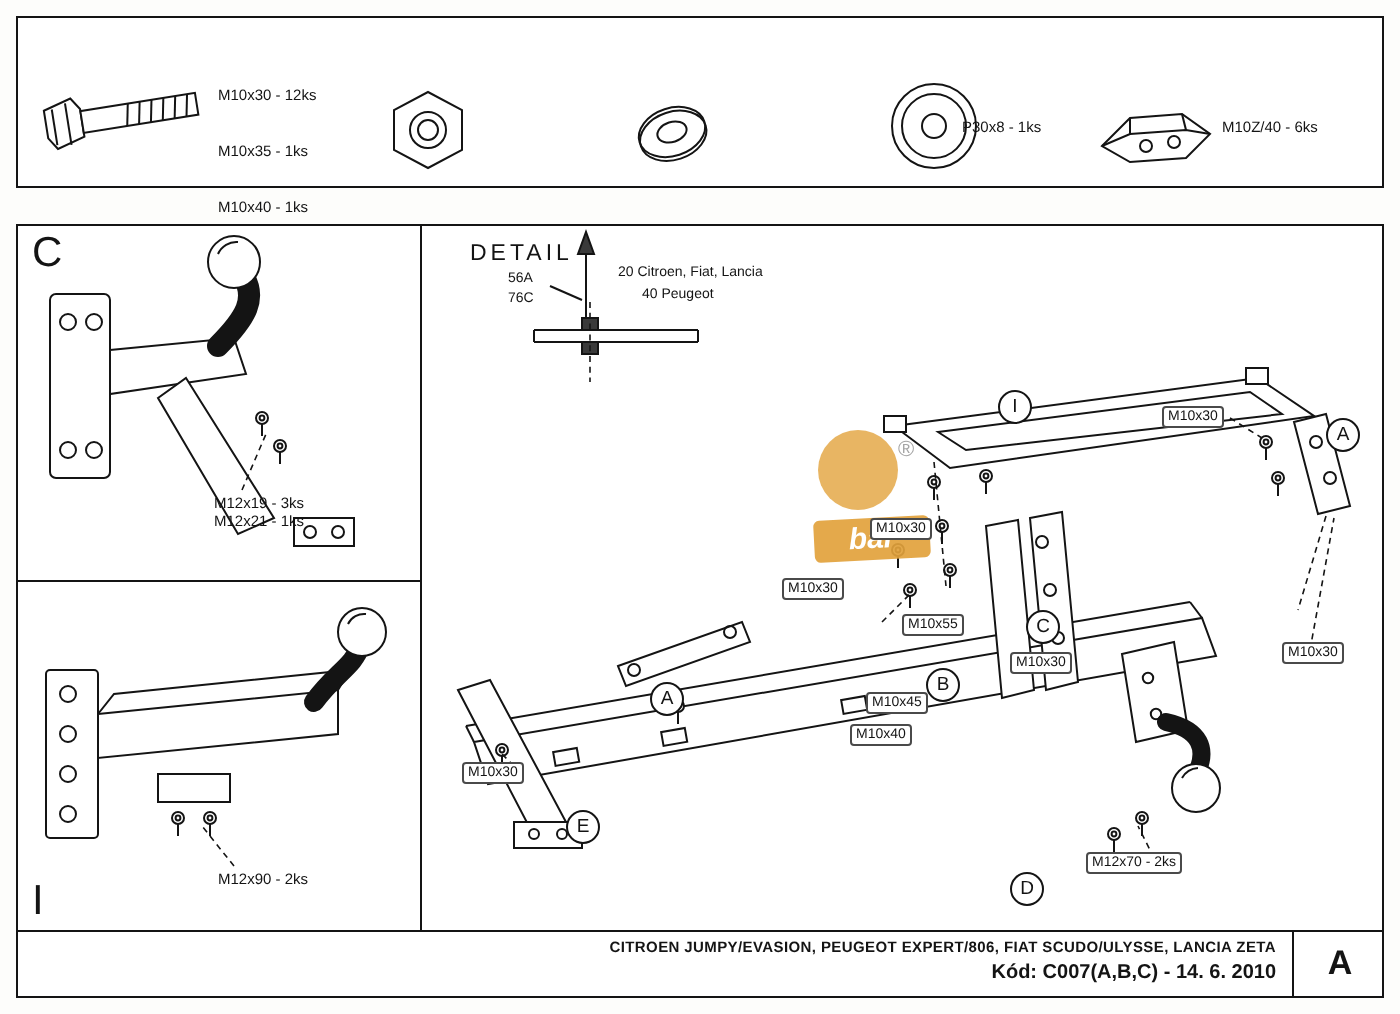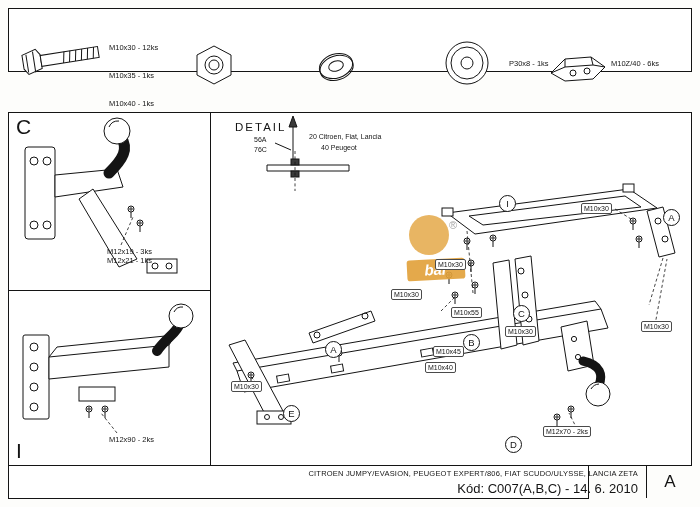--- a/index.html
+++ b/index.html
@@ -1,21 +1,21 @@
 <!DOCTYPE html>
 <html><head>
 <meta charset="utf-8">
 <style>
   * { margin:0; padding:0; box-sizing:border-box; }
   html,body { width:700px; height:507px; background:#ffffff; font-family:"Liberation Sans", sans-serif; color:#141414; }
   .page { position:relative; width:700px; height:507px; background:#fdfdfb; overflow:hidden; }
   .box { position:absolute; border:1px solid #141414; background:#ffffff; }
 
   
-  .top-strip { left:8px; top:8px; width:684px; height:64px; }
+  .top-strip { left:8px; top:8px; width:684px; height:86px; }
   .abs { position:absolute; }
   .tiny { font-size:7.5px; line-height:9.4px; white-space:pre; }
 
   
   .content-box { left:8px; top:112px; width:684px; height:354px; }
   .left-col { position:absolute; left:0; top:0; width:202px; height:100%; border-right:1px solid #141414; }
   .panel { position:absolute; left:0; width:100%; background:#fff; }
   .panel-c { top:0; height:178px; border-bottom:1px solid #141414; }
   .panel-i { top:178px; height:174px; }
   .corner-letter { position:absolute; font-size:21px; font-weight:400; color:#141414; }
@@ -38,24 +38,24 @@
   .wm-circle { position:absolute; left:194px; top:-2px; width:40px; height:40px; border-radius:50%;
                background:#e2a23c; opacity:.8; }
   .wm-text { position:absolute; left:0; top:0; font-size:46px; line-height:50px; font-weight:700;
              letter-spacing:1px; color:#8f8f8f; opacity:.55; }
   .wm-reg { position:absolute; left:234px; top:2px; font-size:11px; color:#8f8f8f; opacity:.8; }
   .wm-badge { position:absolute; left:192px; top:42px; width:58px; height:21px; background:#e2a23c; opacity:.92;
               color:#fff; font-weight:700; font-style:italic; font-size:15px; line-height:21px; text-align:center;
               border-radius:3px; transform:rotate(-3deg); }
 
   
-  .footer { left:8px; top:465px; width:581px; height:34px; }
+  .footer { left:8px; top:465px; width:684px; height:34px;font-weight:bold; }
   .footer-text { position:absolute; left:0; top:0; width:637px; height:100%; text-align:right; padding:3px 8px 0 0; }
   .footer-line1 { font-size:7.5px; letter-spacing:0.2px; }
-  .footer-line2 { font-size:13px; margin-top:3px; }
+  .footer-line2 { font-size:10px; margin-top:3px; }
   .rev-box { position:absolute; left:637px; top:0; width:47px; height:100%; border-left:1px solid #141414;
              display:flex; align-items:center; justify-content:center; font-size:17px; }
 
   svg { display:block; }
   svg .ln { stroke:#141414; stroke-width:1; fill:none; }
   svg .fw { stroke:#141414; stroke-width:1; fill:#ffffff; }
   svg .fd { stroke:#141414; stroke-width:1; fill:#3a3a3a; }
   svg .dash { stroke:#141414; stroke-width:0.8; fill:none; stroke-dasharray:3,2.4; }
 </style>
 </head>
@@ -101,21 +101,21 @@
         <ellipse class="fw" cx="22" cy="21" rx="7.5" ry="5"></ellipse>
         <ellipse class="ln" cx="22" cy="23" rx="17" ry="12"></ellipse>
       </g>
     </svg>
 
     <svg class="abs" style="left:432px;top:28px;" width="52" height="52" viewBox="0 0 52 52">
       <circle class="fw" cx="26" cy="26" r="21"></circle>
       <circle class="ln" cx="26" cy="26" r="16"></circle>
       <circle class="fw" cx="26" cy="26" r="6"></circle>
     </svg>
-    <div class="abs tiny" style="left:500px;top:50px;">P30x8 - 1ks</div>
+    <div class="abs tiny" style="left:472px;top:50px;">P30x8 - 1ks</div>
 
     <svg class="abs" style="left:538px;top:38px;" width="62" height="42" viewBox="0 0 62 42">
       <polygon class="fw" points="4,26 18,12 44,10 58,20 46,32 18,34"></polygon>
       <polyline class="ln" points="4,26 18,20 46,18 58,20"></polyline>
       <polyline class="ln" points="18,12 18,20"></polyline>
       <polyline class="ln" points="44,10 46,18"></polyline>
       <circle class="ln" cx="26" cy="26" r="3"></circle>
       <circle class="ln" cx="40" cy="24" r="3"></circle>
     </svg>
     <div class="abs tiny" style="left:602px;top:50px;">M10Z/40 - 6ks</div>

